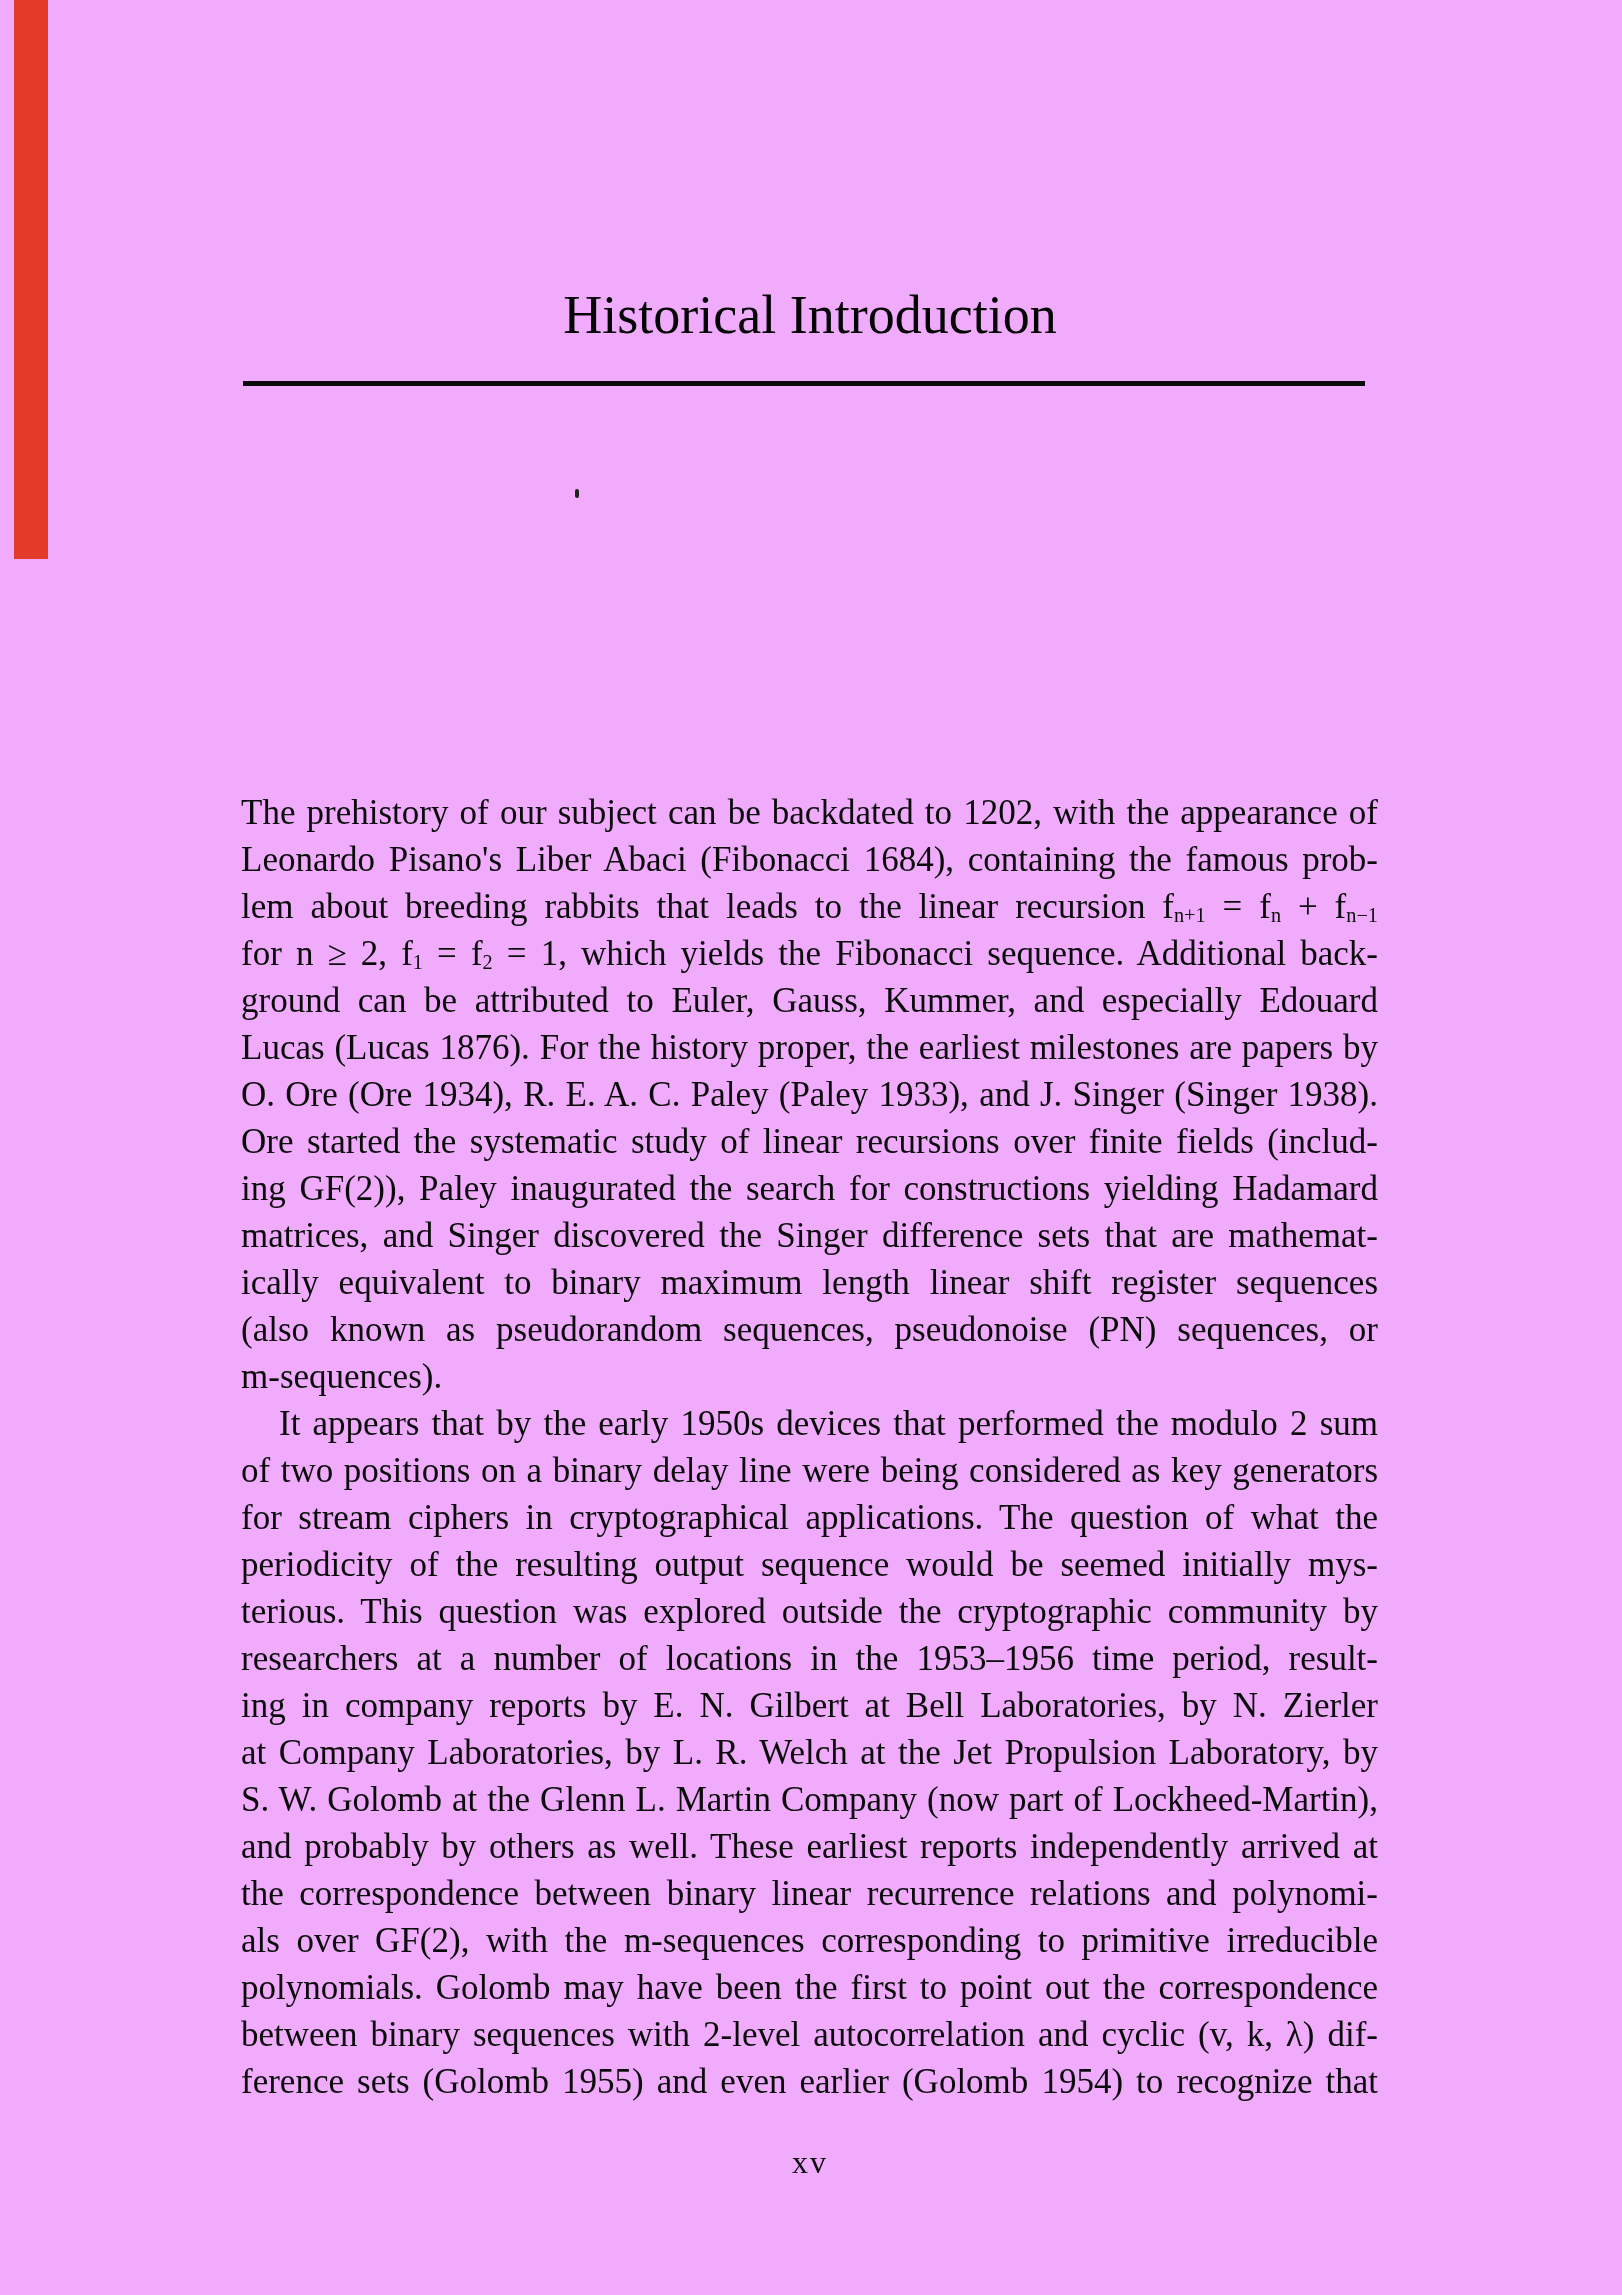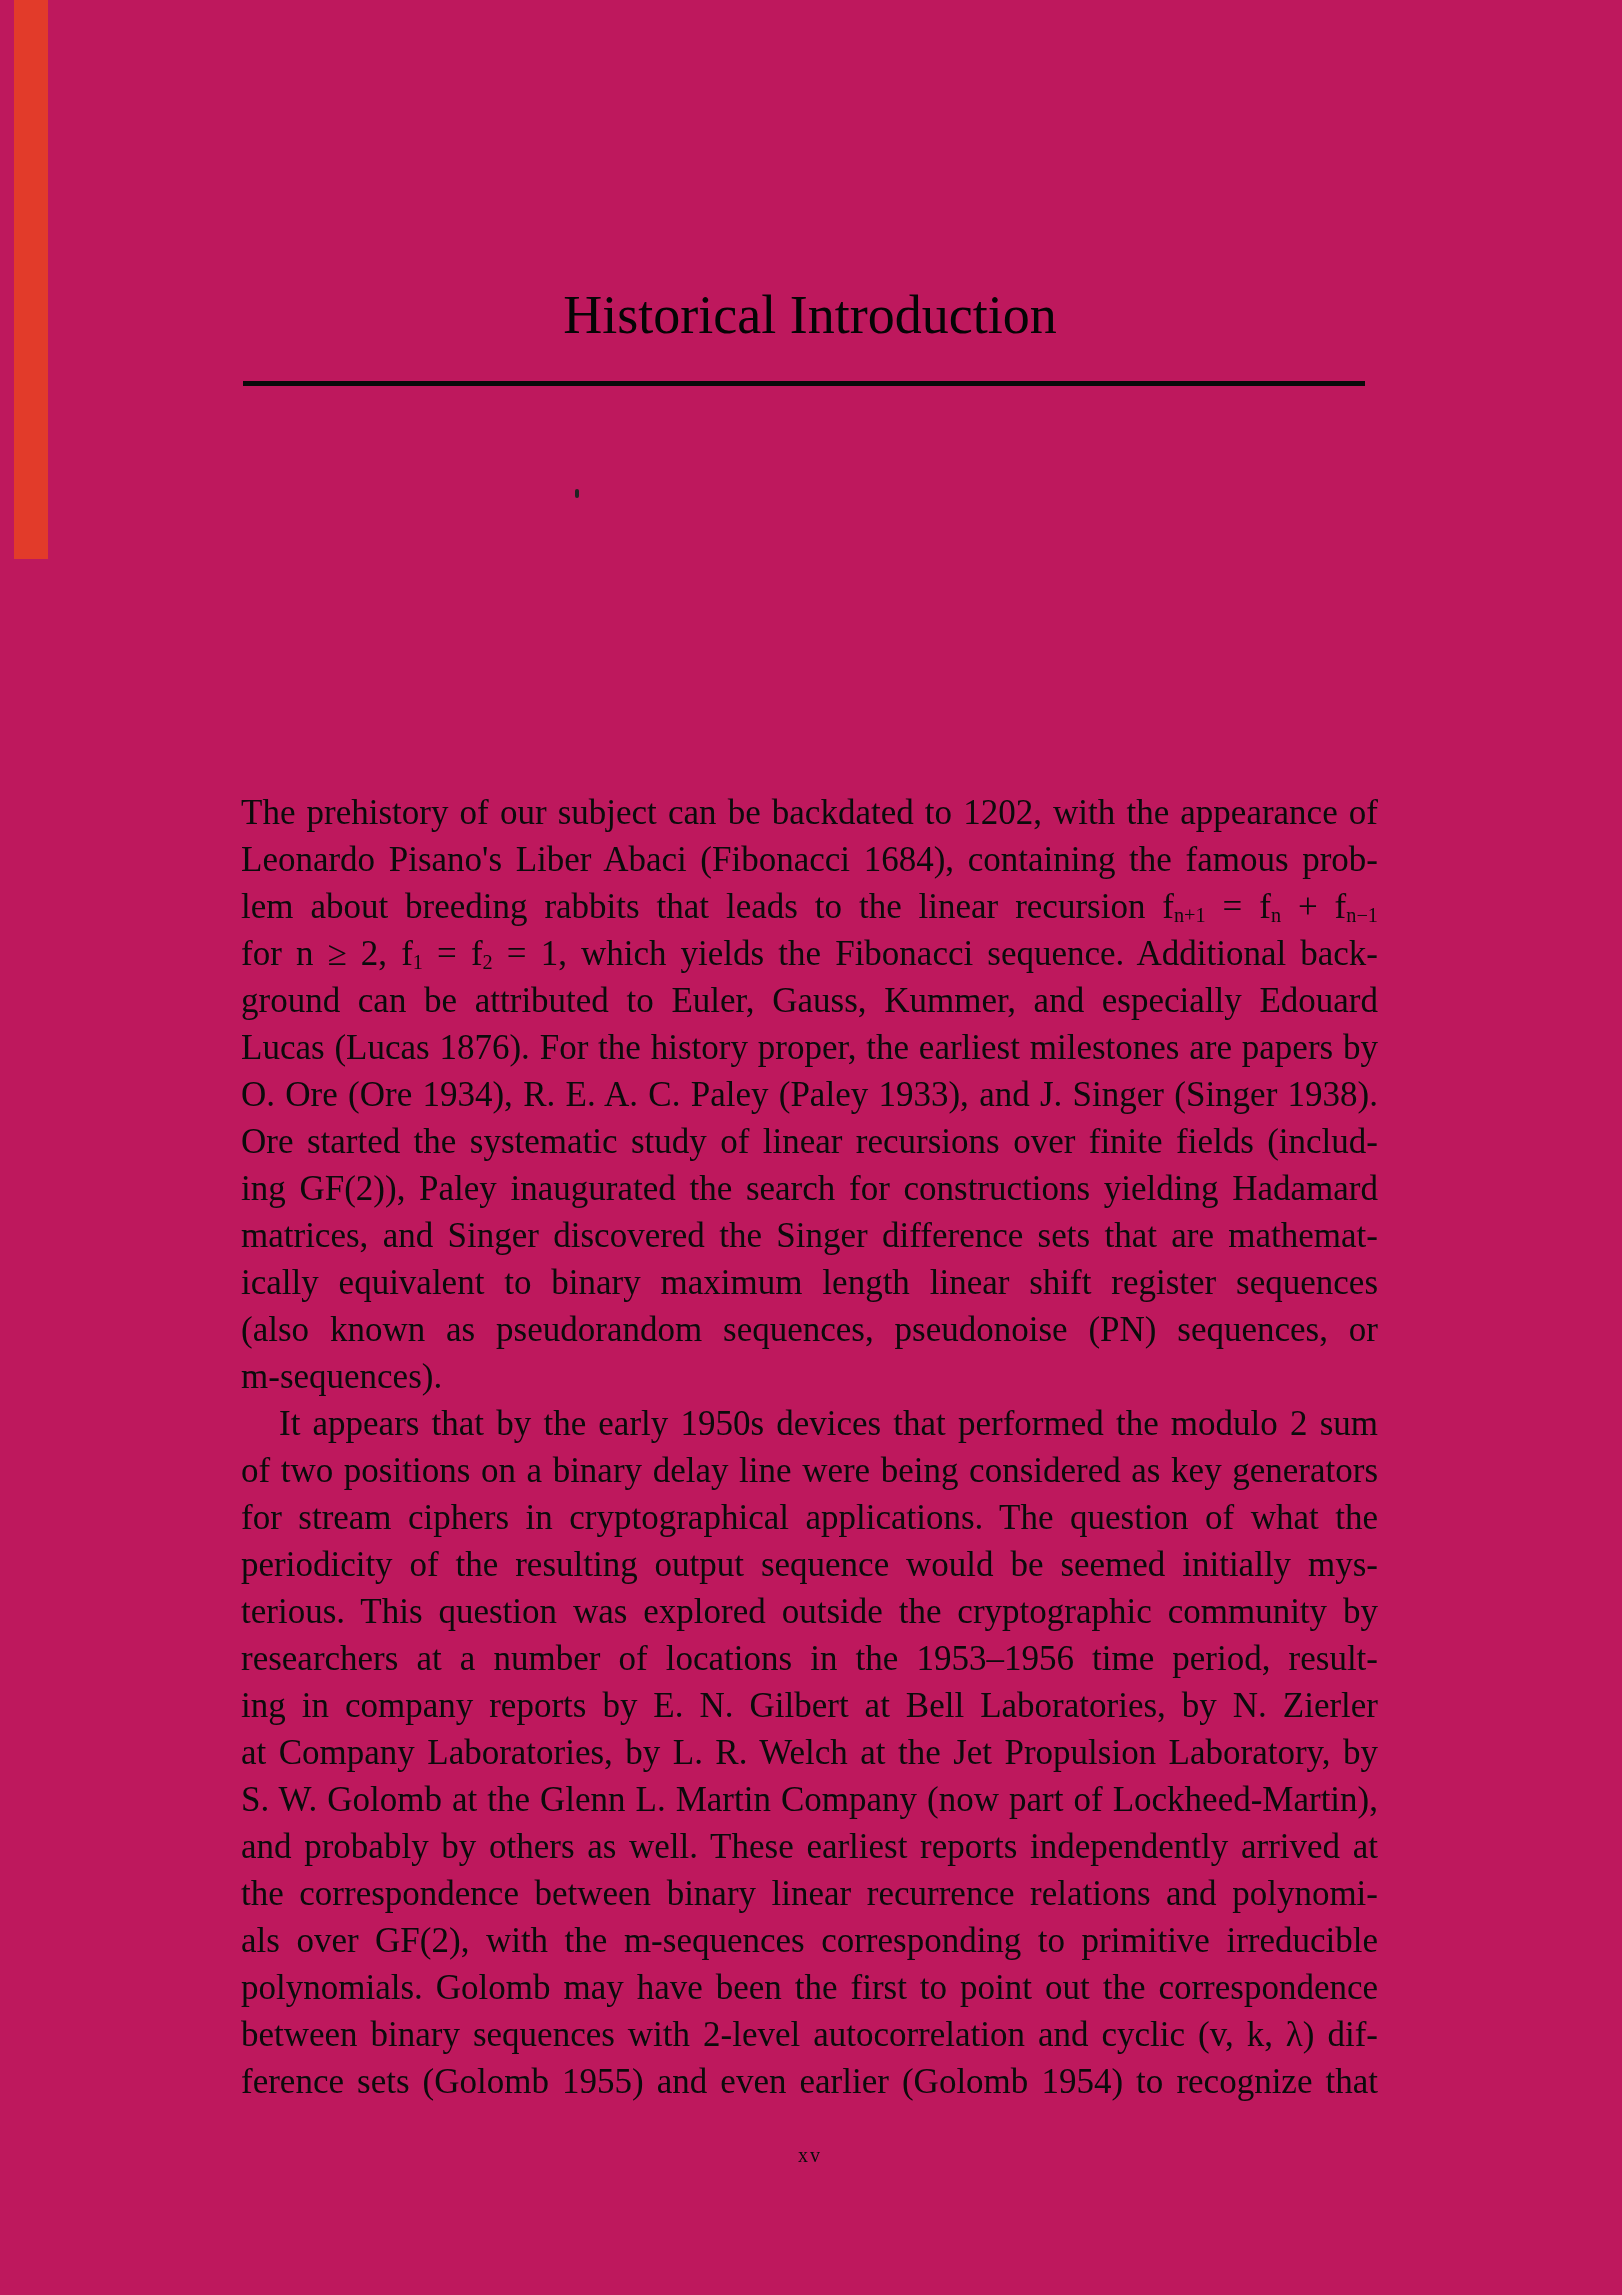--- a/index.html
+++ b/index.html
@@ -1,34 +1,34 @@
 <!DOCTYPE html>
 <html style="font-size:10.5px"><head>
 <meta charset="utf-8">
 <style>
   * { margin:0; padding:0; box-sizing:border-box; }
   html,body { background:#e9e9e9; }
   body { width:1623px; height:2295px; position:relative; overflow:hidden;
          font-family:"Liberation Serif","DejaVu Serif",serif; color:#0b0b0b; background:#ffffff; }
-  .page { position:absolute; inset:0; background:#be185d; }
+  .page { position:absolute; inset:0; background:#f0abfc; }
   .stripe { position:absolute; left:14.4px; top:0; width:34px; height:559px; background:#e23b2a; }
   .title { position:absolute; left:242px; top:285px; width:1136px; text-align:center;
            font-size:54px; line-height:1.12; color:#050505; font-weight:400; }
   .rule { position:absolute; left:243px; top:381px; width:1122px; height:4.6px; background:#0a0a0a; }
   .dot  { position:absolute; left:575px; top:489px; width:3.9px; height:8.5px; background:#222;
           border-radius:2px; }
   .body-col { position:absolute; left:241px; top:789px; width:1137px; font-size:35px; }
   .line { line-height:47px; height:47px; text-align:justify; text-align-last:justify;
           overflow:hidden; }
   .line.end { text-align-last:left; }
   .line.ind { padding-left:38px; }
   .i { }
   .s { font-size:58%; vertical-align:-0.22em; }
   .folio { position:absolute; left:242px; top:2144px; width:1136px; text-align:center;
-           font-size:20px; letter-spacing:2px; color:#0b0b0b; }
+           font-size:32px; letter-spacing:2px; color:#0b0b0b; }
 </style>
 </head>
 <body>
 
 <div class="page">
   <div class="stripe" style="background: rgb(226, 59, 42);"></div>
   <div class="title">Historical Introduction</div>
   <div class="rule"></div>
   <div class="dot"></div>
   <div class="body-col">

